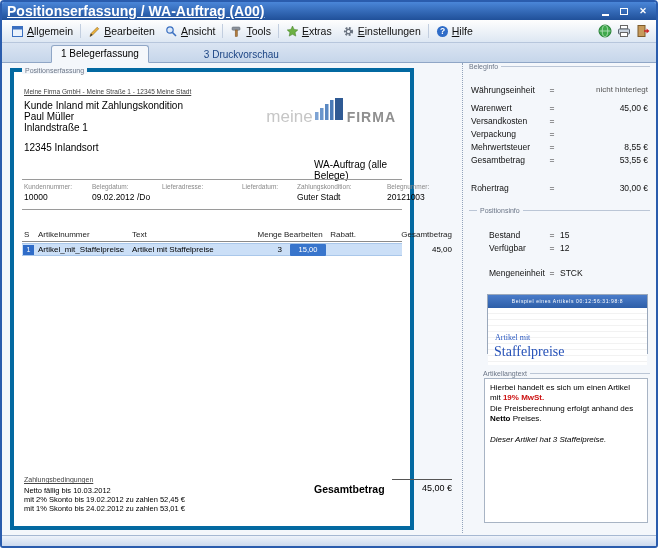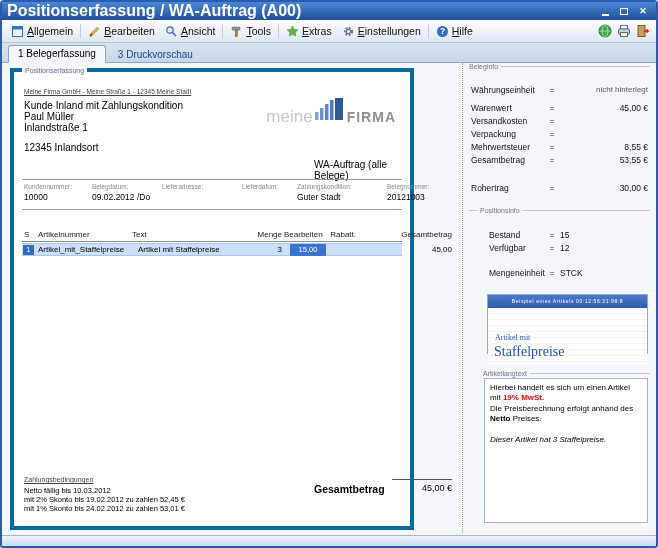--- a/index.html
+++ b/index.html
@@ -5,21 +5,21 @@
   * { margin:0; padding:0; box-sizing:border-box; }
   html,body { width:658px; height:548px; }
   body { font-family:"Liberation Sans", sans-serif; background:#fff; }
 
   .window { width:658px; height:548px; border:2px solid #2a5cad; border-radius:4px 4px 3px 3px;
             background:#f4f7fb; display:flex; flex-direction:column; overflow:hidden; }
 
   
   .titlebar { flex:0 0 18px; background:linear-gradient(#4a86d8,#205099); display:flex;
               align-items:center; padding:0 5px; }
-  .title { color:#fff; font-size:16px; font-weight:bold; flex:1; white-space:nowrap; }
+  .title { color:#fff; font-size:14px; font-weight:bold; flex:1; white-space:nowrap;text-decoration:underline; }
   .tb-btns { display:flex; gap:3px; }
   .tb-btn { width:16px; height:13px; display:flex; align-items:center; justify-content:center;
             border-radius:2px; }
   .glyph-min { width:7px; height:2px; background:#fff; margin-top:7px; }
   .glyph-max { width:8px; height:7px; border:1.5px solid #fff; }
   .glyph-close { color:#fff; font-size:9px; font-weight:bold; line-height:1; }
 
   
   .toolbar { flex:0 0 23px; background:linear-gradient(#fefefe,#dde7f3); border-bottom:1px solid #b7c6dc;
              display:flex; align-items:center; padding:0 4px; }
@@ -27,21 +27,21 @@
   .menu-item svg { display:block; }
   .menu-label { font-size:10.5px; color:#111; display:inline-block; line-height:1.2; }
   .menu-label::first-letter { text-decoration:underline; }
   .msep { width:1px; height:14px; background:#c2cedf; margin:0 2px; }
   .tool-right { margin-left:auto; display:flex; gap:5px; align-items:center; padding-right:2px; }
   .tool-right span { display:flex; }
 
   
   .tabbar { flex:0 0 20px; background:linear-gradient(#dae4f2,#c6d6ea); display:flex;
             align-items:flex-end; padding:2px 6px 0; gap:3px; border-bottom:1px solid #8fa6c6; }
-  .tab { font-size:10px; padding:2px 9px 3px; border-radius:3px 3px 0 0; margin-bottom:-1px; }
+  .tab { font-size:10px; padding:2px 9px 3px; border-radius:3px 3px 0 0; margin-bottom:-1px;margin-left:43px; }
   .tab.active { background:#f4f7fb; border:1px solid #8fa6c6; border-bottom:1px solid #f4f7fb; color:#000; }
   .tab.inactive { color:#1c4584; }
 
   
   .content { flex:1; position:relative; background:#f4f7fb; }
 
   .left-group { position:absolute; left:8px; top:5px; width:404px; height:462px;
                 background:#fff; border:4px solid #0369a1; }
   .group-label { position:absolute; top:-5px; left:8px; font-size:7px; color:#6b7687;
                  background:#f4f7fb; padding:0 3px; line-height:1; white-space:nowrap; }
@@ -293,21 +293,21 @@
       <div class="th" style="left:118px">Text</div>
       <div class="th r" style="left:234px;width:34px">Menge</div>
       <div class="th r" style="left:270px;width:38px">Bearbeiten</div>
       <div class="th r" style="left:312px;width:30px">Rabatt.</div>
       <div class="th r" style="left:378px;width:60px">Gesamtbetrag</div>
       <div class="thline"></div>
 
       <div class="trow">
         <div class="scell">1</div>
         <div class="tcell" style="left:16px">Artikel_mit_Staffelpreise</div>
-        <div class="tcell" style="left:116px">Artikel mit Staffelpreise</div>
+        <div class="tcell" style="left:110px">Artikel mit Staffelpreise</div>
         <div class="tcell r" style="left:226px;width:34px">3</div>
         <div class="pricecell">15,00</div>
         <div class="tcell r" style="left:304px;width:30px"></div>
         <div class="tcell r" style="left:370px;width:60px">45,00</div>
       </div>
 
       <div class="pay-title">Zahlungsbedingungen</div>
       <div class="pay-line" style="top:414px">Netto fällig bis 10.03.2012</div>
       <div class="pay-line" style="top:423px">mit 2% Skonto bis 19.02.2012 zu zahlen 52,45 €</div>
       <div class="pay-line" style="top:432px">mit 1% Skonto bis 24.02.2012 zu zahlen 53,01 €</div>

